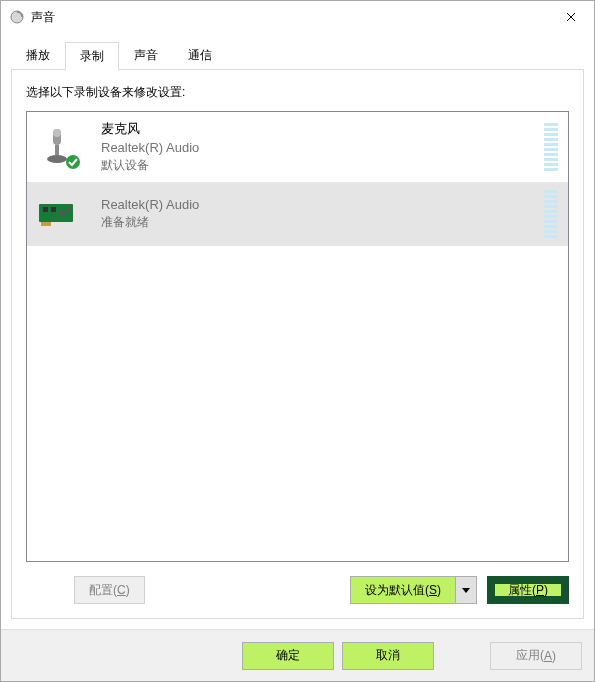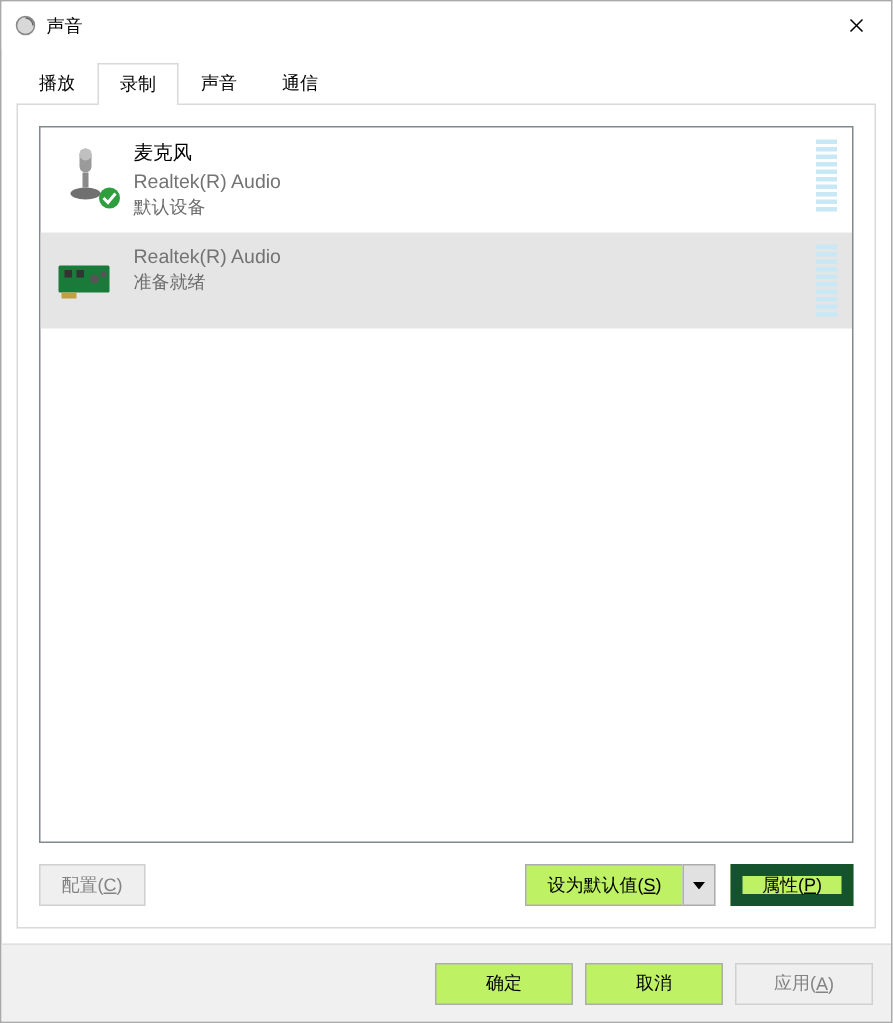--- a/index.html
+++ b/index.html
@@ -13,35 +13,35 @@
 .content { flex: 1; padding: 8px 10px 10px 10px; display: flex; flex-direction: column; }
 
 .tabs { display: flex; position: relative; z-index: 2; }
 .tab { padding: 5px 14px; border: 1px solid transparent; border-bottom: none; color: #000; cursor: default; position: relative; }
 .tab.active { border-color: #d9d9d9; background: #fff; top: 1px; }
 
 .panel { border: 1px solid #d9d9d9; flex: 1; margin-top: 0; padding: 14px; display: flex; flex-direction: column; position: relative; z-index: 1; }
 .instruction { margin-bottom: 10px; color: #000; }
 
 .device-list { flex: 1; border: 1px solid #828790; background: #fff; overflow: auto; }
-.device { display: flex; align-items: flex-start; padding: 8px 10px; gap: 12px; }
+.device { display: flex; align-items: center; padding: 8px 10px; gap: 24px; }
 .device.selected { background: #e5e5e5; }
 .device .icon-wrap { width: 40px; height: 48px; display: flex; align-items: center; justify-content: center; position: relative; }
 .device .info { flex: 1; }
 .device .name { color: #000; font-size: 13px; margin-bottom: 2px; }
 .device .driver { color: #737373; font-size: 13px; margin-bottom: 2px; }
 .device .status { color: #6d6d6d; font-size: 12px; }
 .device .meter { width: 14px; height: 48px; display: flex; flex-direction: column-reverse; gap: 2px; }
 .device .meter .bar { height: 3px; background: #c9e8f5; }
 
 .check-badge { position: absolute; bottom: -2px; right: -4px; }
 
 .panel-buttons { display: flex; margin-top: 14px; align-items: center; }
 .btn { height: 28px; border: 1px solid #adadad; background: #bef264; padding: 0 14px; display: inline-flex; align-items: center; justify-content: center; cursor: default; }
-.btn.disabled { color: #838383; background: #efefef; border-color: #d0d0d0; }
+.btn.disabled { color: #838383; background: #efefef; border-color: #d0d0d0; margin-left: 48px; }
 .btn.focus { border: 8px solid #14532d; padding: 0 13px; }
 .split-wrap { display: flex; margin-right: 10px; }
 .split-wrap .btn { border-right: none; }
 .split-wrap .dd { width: 22px; border: 1px solid #adadad; background: #e1e1e1; display: flex; align-items: center; justify-content: center; }
 .spacer { flex: 1; }
 
 .footer { height: 52px; border-top: 1px solid #dfdfdf; background: #f0f0f0; display: flex; align-items: center; justify-content: flex-end; gap: 8px; padding: 0 12px; }
 .footer .btn { width: 92px; justify-content: center; }
 
 .ul { text-decoration: underline; }
@@ -66,20 +66,21 @@
 
 <div class="content">
   <div class="tabs">
     <div class="tab">播放</div>
     <div class="tab active">录制</div>
     <div class="tab">声音</div>
     <div class="tab">通信</div>
   </div>
 
   <div class="panel">
+    <div class="instruction">选择以下录制设备来修改设置:</div>
 
     <div class="device-list">
       <div class="device">
         <div class="icon-wrap">
           <svg width="34" height="44" viewBox="0 0 34 44">
             <rect x="13" y="4" width="8" height="16" rx="4" fill="#9a9a9a"></rect>
             <rect x="13" y="4" width="8" height="8" rx="4" fill="#c0c0c0"></rect>
             <rect x="15" y="20" width="4" height="10" fill="#8a8a8a"></rect>
             <ellipse cx="17" cy="34" rx="10" ry="4" fill="#707070"></ellipse>
           </svg>

